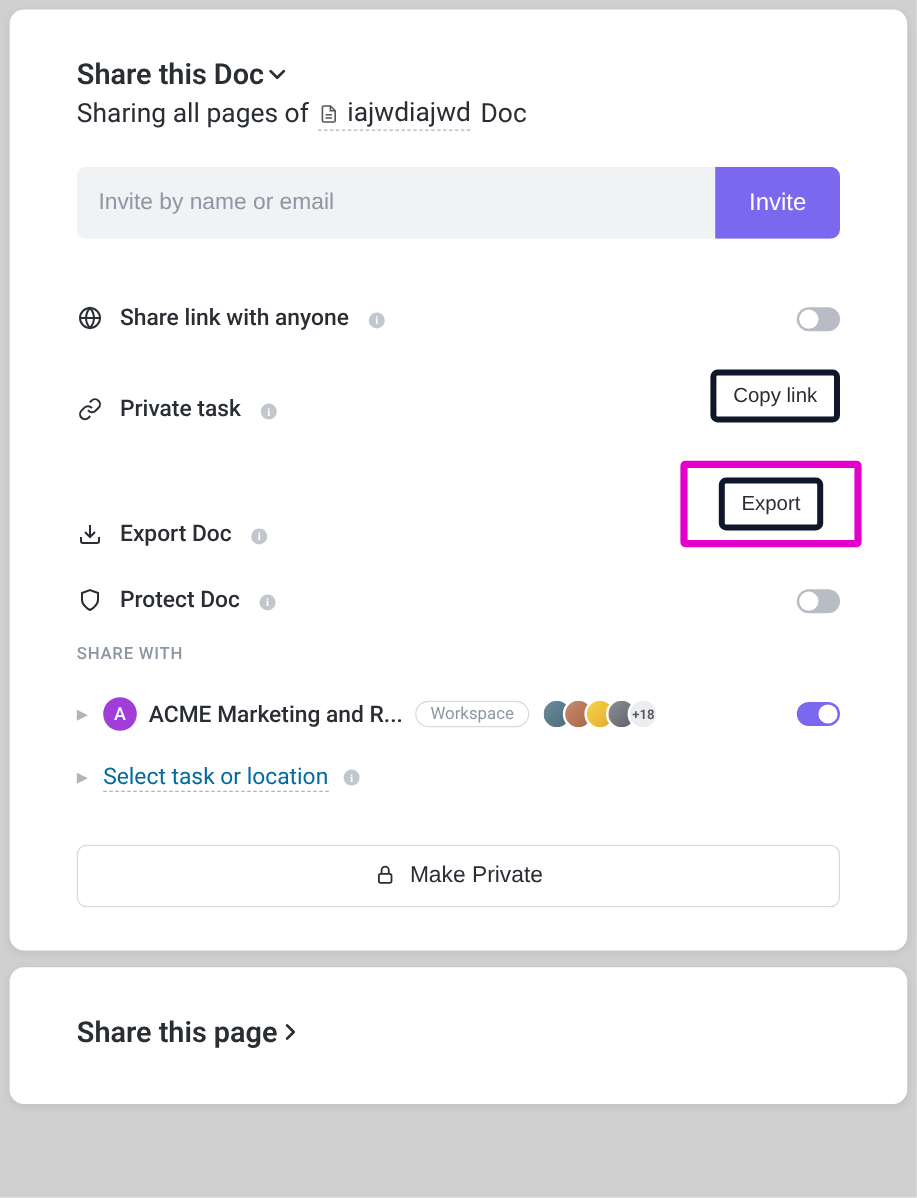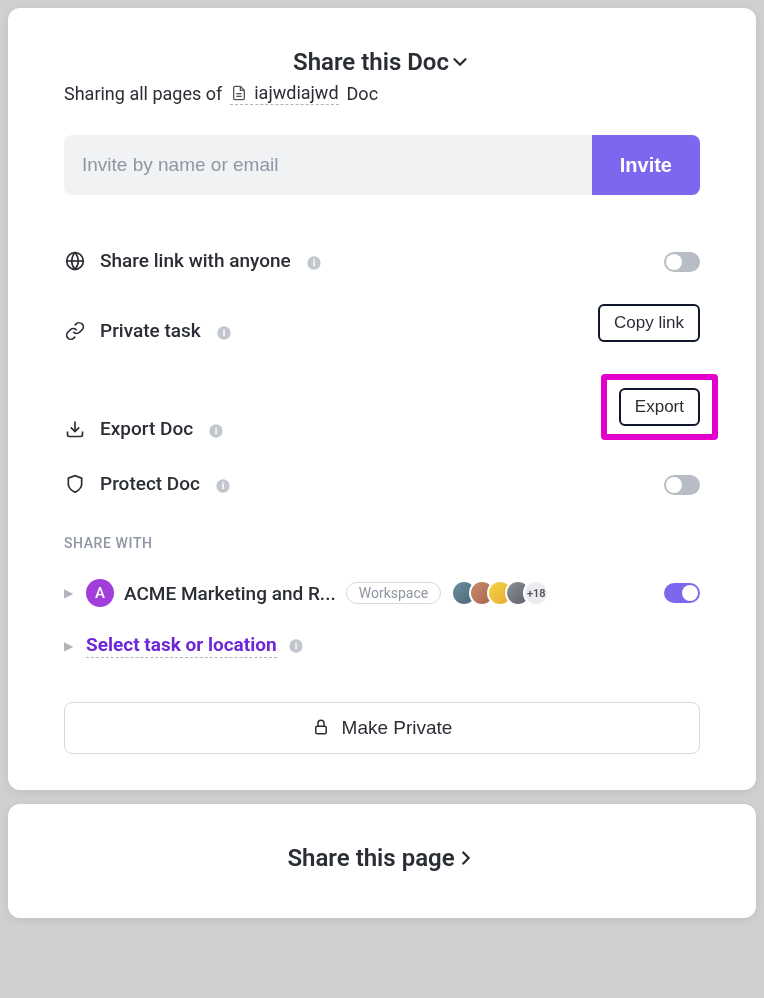--- a/index.html
+++ b/index.html
@@ -20,39 +20,39 @@
     }
     .panel.main-panel {
       padding-bottom: 36px;
     }
     .panel.second-panel {
       margin-top: 14px;
       padding: 40px 56px 40px 56px;
     }
     .header-row {
       display: flex;
-      justify-content: center;
+      justify-content: flex-start;
       align-items: center;
       margin-bottom: 6px;
     }
     .title {
       font-size: 24px;
       font-weight: 600;
       color: #2a2e34;
     }
     .chevron {
       width: 22px;
       height: 22px;
       display: flex;
       align-items: center;
       justify-content: center;
       cursor: pointer;
     }
     .subtitle {
-      font-size: 18px;
+      font-size: 22px;
       color: #2a2e34;
       display: flex;
       align-items: center;
       gap: 8px;
       margin-bottom: 30px;
     }
     .doc-ref {
       display: inline-flex;
       align-items: center;
       gap: 6px;
@@ -82,21 +82,21 @@
       color: #0f172a;
       outline: none;
     }
     .invite-input::placeholder { color: #8f96a3; }
     .invite-btn {
       background: #7b68ee;
       color: #fff;
       border: none;
       padding: 0 28px;
       font-size: 20px;
-      font-weight: 700;
+      font-weight: 400;
       cursor: pointer;
     }
     .option-row {
       display: flex;
       align-items: flex-end;
       gap: 14px;
       padding: 16px 0;
     }
     .option-icon {
       width: 22px;
@@ -135,41 +135,41 @@
       width: 16px;
       height: 16px;
       background: #fff;
       border-radius: 50%;
       top: 2px;
     }
     .toggle.off .toggle-knob { left: 2px; }
     .toggle.on .toggle-knob { right: 2px; }
     .outline-btn {
       background: #fff;
-      border: 2px solid #0f172a;
+      border: 5px solid #0f172a;
       border-radius: 6px;
       padding: 7px 14px;
       font-size: 17px;
       color: #2a2e34;
       font-weight: 500;
       cursor: pointer;
     }
     .highlight-box {
       border: 6px solid #e400cc;
       border-radius: 4px;
-      padding: 8px 12px;
+      padding: 8px 26px;
       display: inline-block;
       margin-right: -18px;
     }
     .section-label {
       font-size: 14px;
       color: #8f96a3;
       letter-spacing: 0.6px;
       font-weight: 500;
-      margin-top: 24px;
+      margin-top: 10px;
       margin-bottom: 20px;
     }
     .share-entry {
       display: flex;
       align-items: center;
       gap: 10px;
       padding: 8px 0;
     }
     .expand-caret {
       color: #b0b4bb;
@@ -230,24 +230,23 @@
     .av-more { background: #ecedf0; }
     .select-task {
       display: flex;
       align-items: center;
       gap: 10px;
       padding: 14px 0;
       margin-top: 4px;
     }
     .select-task-label {
       font-size: 19px;
-      color: #6d28d9;
+      color: #0369a1;
       border-bottom: 1px dashed #b0b4bb;
       padding-bottom: 1px;
-      font-weight: bold;
     }
     .private-btn {
       display: flex;
       align-items: center;
       justify-content: center;
       gap: 12px;
       border: 1px solid #d6d9de;
       border-radius: 8px;
       padding: 14px;
       margin-top: 30px;

